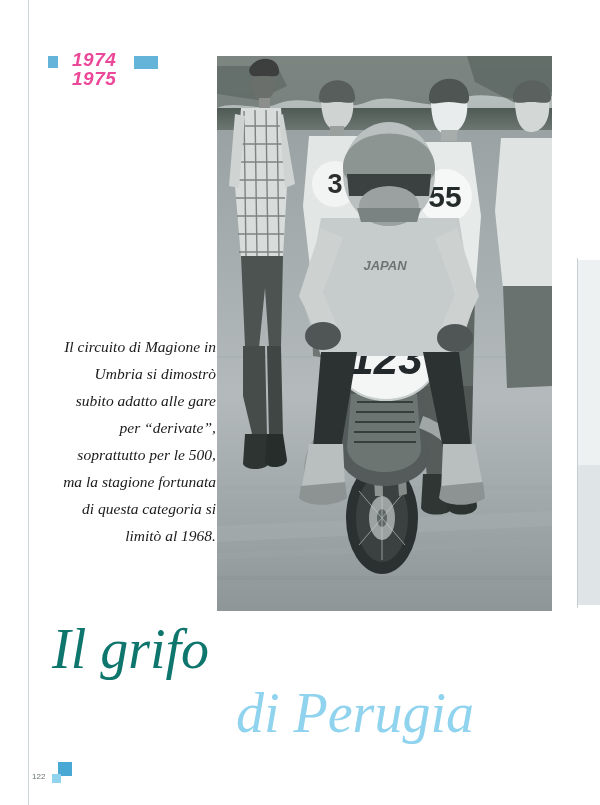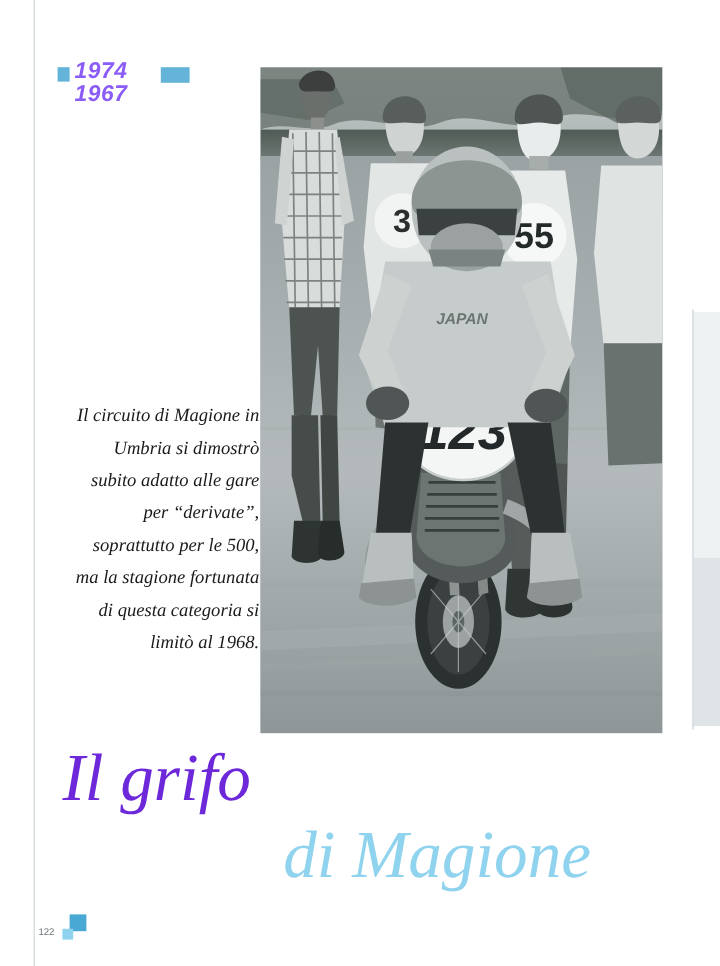--- a/index.html
+++ b/index.html
@@ -50,29 +50,29 @@
     background: #63b4d8;
   }
   .year-block .yr-bar-right {
     position: absolute;
     left: 86px; top: 4px;
     width: 24px; height: 13px;
     background: #63b4d8;
   }
   .year-block .yr-text {
     position: absolute;
-    left: 14px;
+    left: 24px;
     top: -2px;
     font-family: "Liberation Sans", sans-serif;
     font-weight: bold;
     font-style: italic;
     font-size: 19px;
     line-height: 19px;
     letter-spacing: 0.5px;
-    color: #8b5cf6;
+    color: #ec4899;
   }
   .year-block .yr-text div { white-space: nowrap; }
 
   
   .photo-wrap {
     position: absolute;
     left: 217px;
     top: 56px;
     width: 335px;
     height: 555px;
@@ -102,21 +102,21 @@
 
   
   .headline-1 {
     position: absolute;
     left: 52px;
     top: 618px;
     font-family: "Liberation Serif", serif;
     font-style: italic;
     font-size: 56px;
     line-height: 62px;
-    color: #6d28d9;
+    color: #0f766e;
     white-space: nowrap;
   }
   .headline-2 {
     position: absolute;
     left: 236px;
     top: 682px;
     font-family: "Liberation Serif", serif;
     font-style: italic;
     font-size: 56px;
     line-height: 62px;
@@ -175,21 +175,21 @@
 
 <div class="page">
 
   <div class="gutter-line"></div>
 
   <div class="year-block">
     <div class="yr-bar-left"></div>
     <div class="yr-bar-right"></div>
     <div class="yr-text">
       <div>1974</div>
-      <div>1967</div>
+      <div>1975</div>
     </div>
   </div>
 
   <div class="photo-wrap">
     <svg class="photo-canvas" viewBox="0 0 335 555" preserveAspectRatio="none">
       <defs>
         <linearGradient id="skyG" x1="0" y1="0" x2="0" y2="1">
           <stop offset="0%" stop-color="#c9cfcd"></stop>
           <stop offset="100%" stop-color="#aeb6b5"></stop>
         </linearGradient>
@@ -345,21 +345,21 @@
         <path d="M224,430 L266,426 L268,442 C254,452 228,450 222,442 Z" fill="#8c9392"></path>
       </g>
 
       <rect x="0" y="0" width="335" height="555" fill="none"></rect>
     </svg>
   </div>
 
   <div class="caption">Il circuito di Magione in Umbria si dimostrò subito adatto alle gare per “derivate”, soprattutto per le 500, ma la stagione fortunata di questa categoria si limitò al 1968.</div>
 
   <div class="headline-1">Il grifo</div>
-  <div class="headline-2">di Magione</div>
+  <div class="headline-2">di Perugia</div>
 
   <div class="folio">
     <div class="sq-big"></div>
     <div class="sq-small"></div>
     <div class="num">122</div>
   </div>
 
   <div class="edge-sliver a"></div>
   <div class="edge-sliver b"></div>
   <div class="edge-line"></div>

